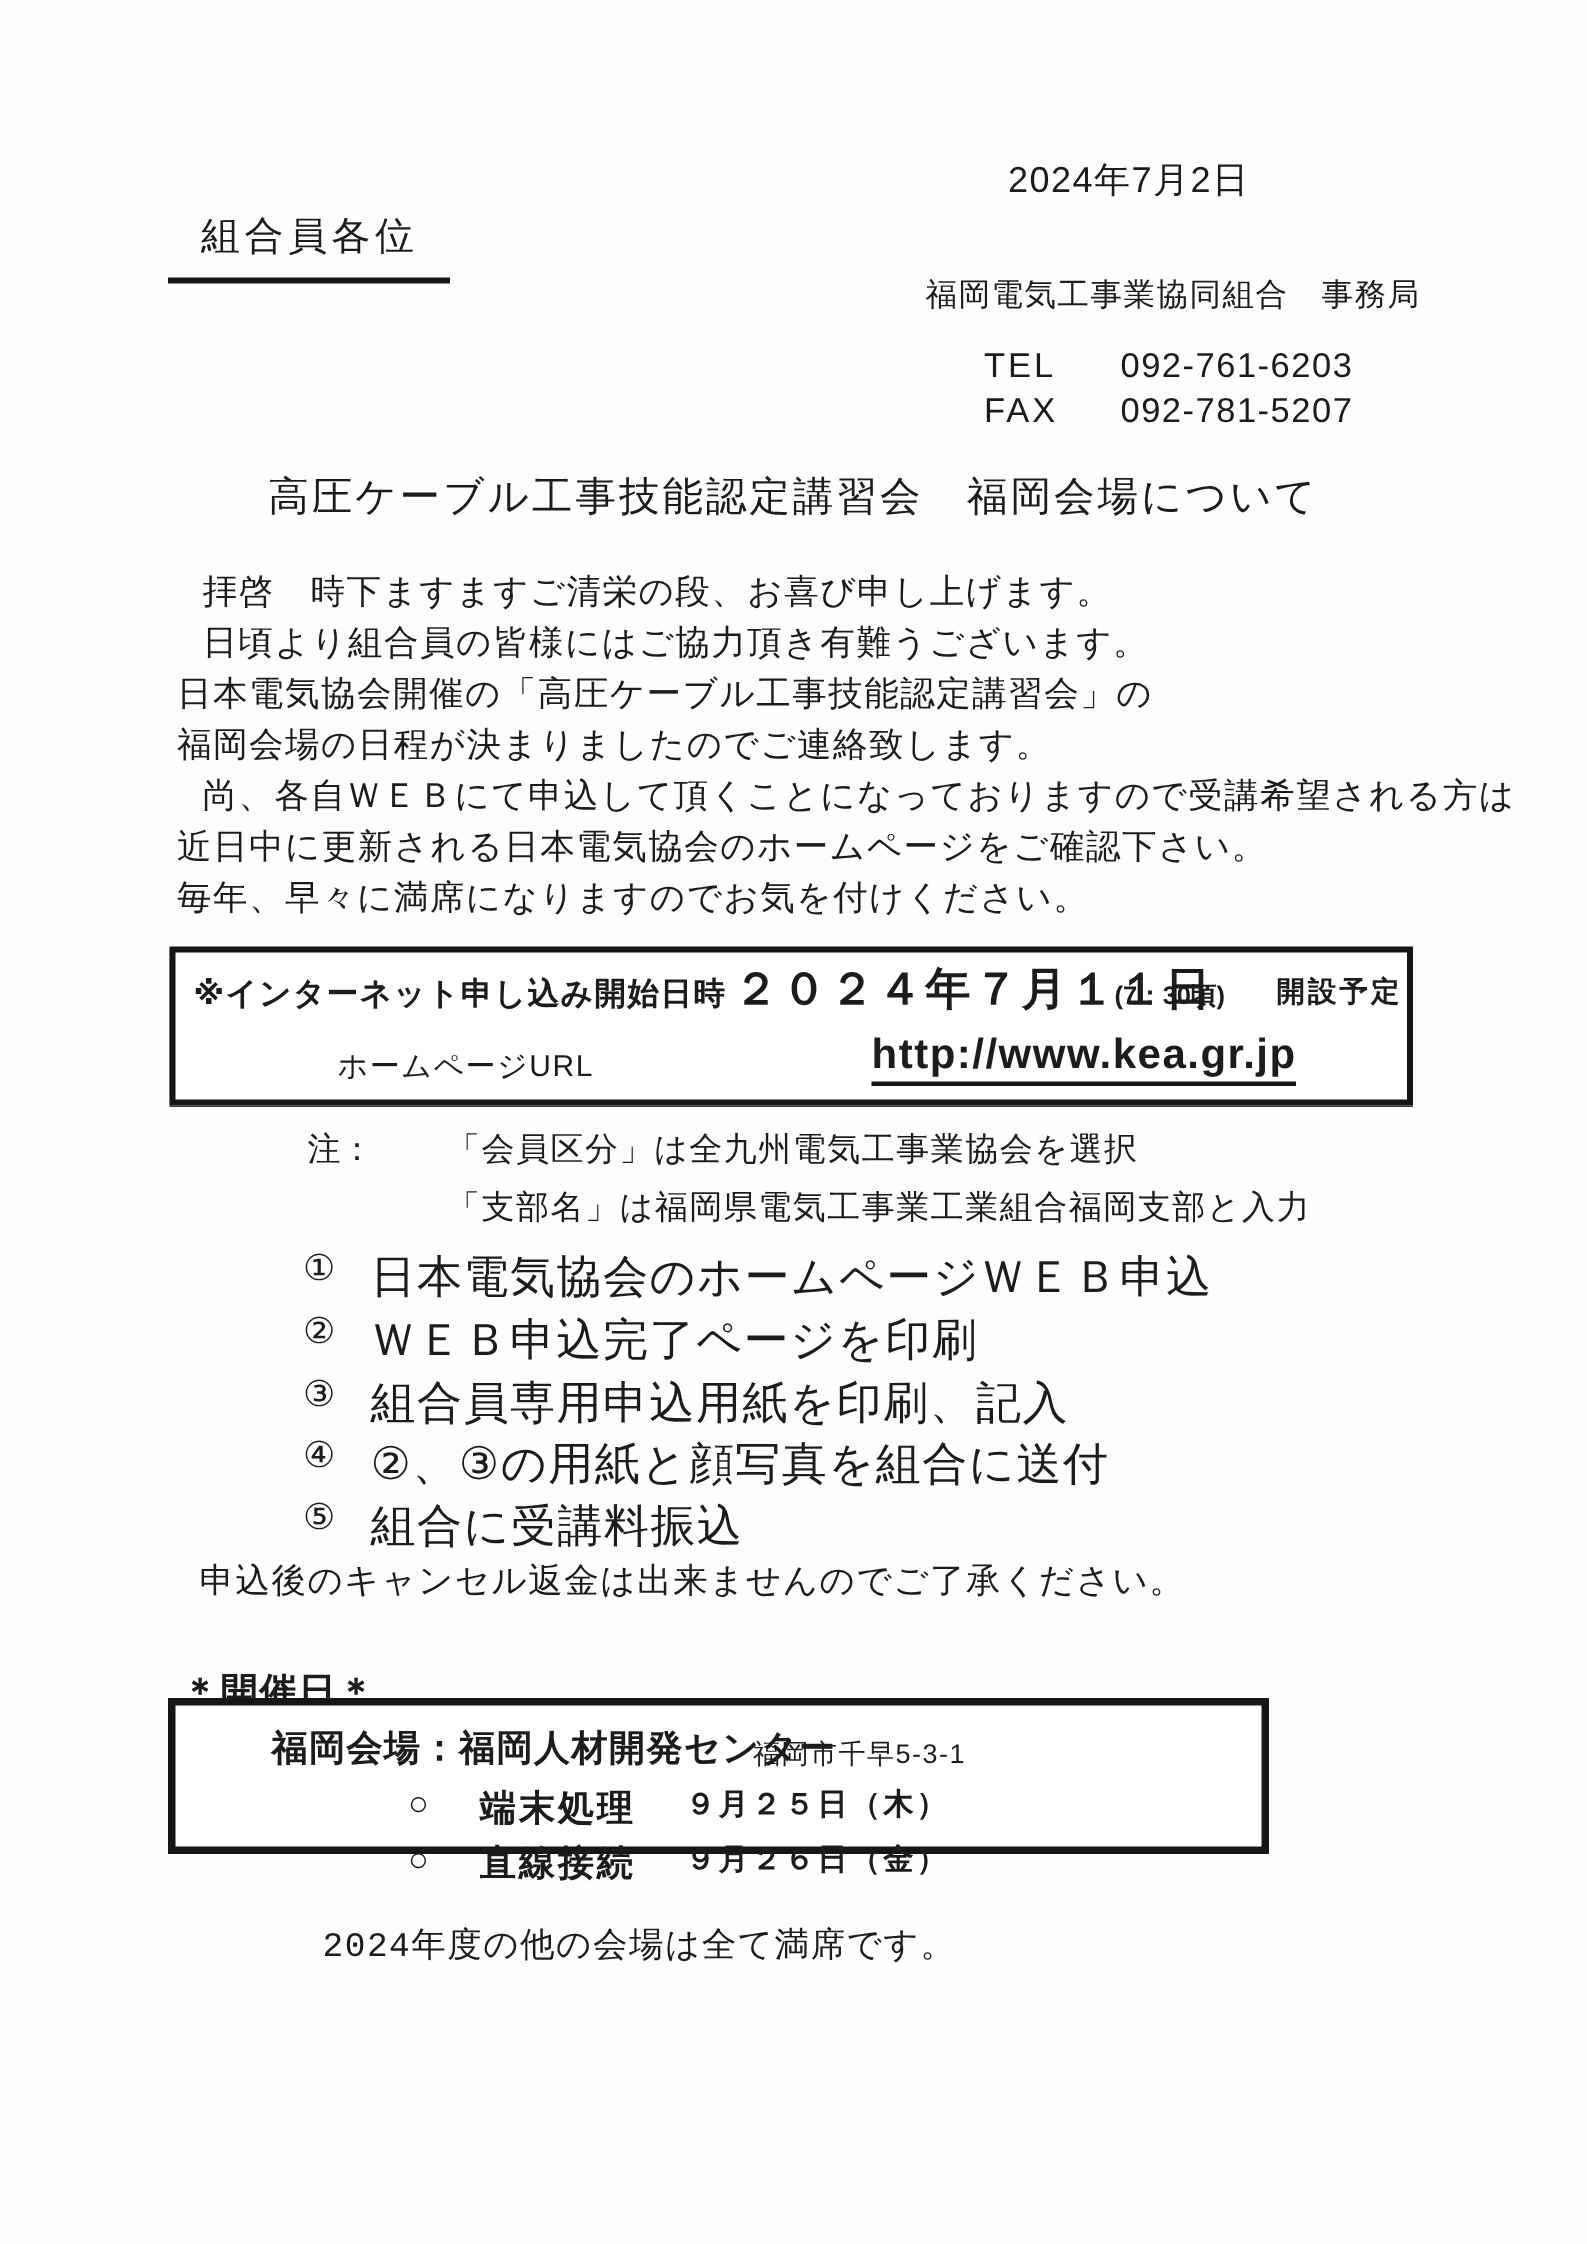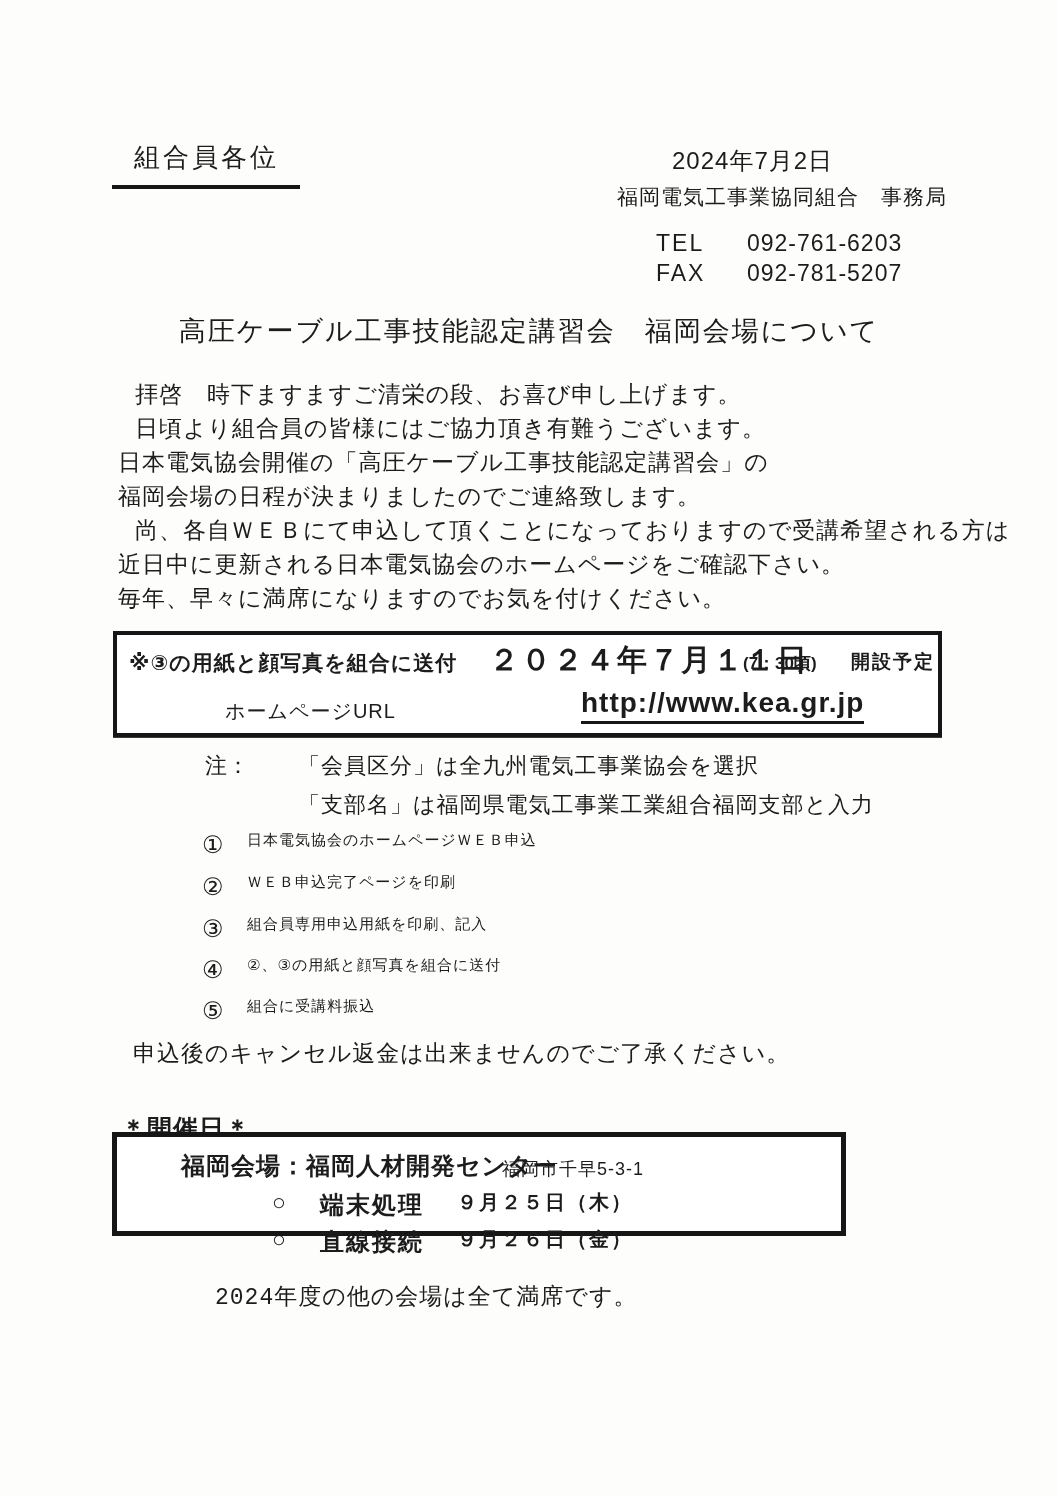--- a/index.html
+++ b/index.html
@@ -10,21 +10,21 @@
     height: 1496px;
     margin: 0 auto;
     background: #fdfdfc;
     font-family: "Liberation Sans", "DejaVu Sans", sans-serif;
     color: #1c1c1c;
     overflow: hidden;
   }
   .t { position: absolute; white-space: nowrap; line-height: 1.25; }
 
   
-  .date { left: 672px; top: 106px; font-size: 24px; letter-spacing: 1px; margin-top: 40px; }
+  .date { left: 672px; top: 106px; font-size: 24px; letter-spacing: 1px; }
   .recipient-wrap {
     position: absolute; left: 112px; top: 140px; width: 188px;
     border-bottom: 4px solid #161616; padding: 0 0 10px 22px;
   }
   .recipient { font-size: 26px; letter-spacing: 3px; }
   .sender { left: 617px; top: 184px; font-size: 21px; letter-spacing: 1px; }
   .tel-label { left: 656px; top: 229px; font-size: 23px; letter-spacing: 2px; }
   .tel-num   { left: 747px; top: 229px; font-size: 23px; letter-spacing: 1px; }
   .fax-label { left: 656px; top: 259px; font-size: 23px; letter-spacing: 2px; }
   .fax-num   { left: 747px; top: 259px; font-size: 23px; letter-spacing: 1px; }
@@ -56,21 +56,21 @@
     border-bottom: 3px solid #161616; padding-bottom: 1px; letter-spacing: 1px;
   }
 
   
   .note-label { left: 205px; top: 752px; font-size: 22px; }
   .note-1 { left: 298px; top: 752px; font-size: 22px; letter-spacing: 1px; }
   .note-2 { left: 298px; top: 791px; font-size: 22px; letter-spacing: 1px; }
 
   
   .step-num  { font-size: 24px; }
-  .step-text { font-size: 15px; letter-spacing: 1px; }
+  .step-text { font-size: 30px; letter-spacing: 1px; }
   .s0 { top: 831px; } .s1 { top: 873px; } .s2 { top: 915px; }
   .s3 { top: 956px; } .s4 { top: 997px; }
   .step-num  { left: 202px; position: absolute; white-space: nowrap; }
   .step-text { left: 247px; position: absolute; white-space: nowrap; }
 
   .cancel-note { left: 133px; top: 1039px; font-size: 23px; letter-spacing: 1px; }
 
   
   .schedule-heading { left: 121px; top: 1094px; font-size: 25px; font-weight: bold; letter-spacing: 1px; margin-top: 19px; }
   .schedule-box {
@@ -110,21 +110,21 @@
     <div class="body-line indent">拝啓　時下ますますご清栄の段、お喜び申し上げます。</div>
     <div class="body-line indent">日頃より組合員の皆様にはご協力頂き有難うございます。</div>
     <div class="body-line">日本電気協会開催の「高圧ケーブル工事技能認定講習会」の</div>
     <div class="body-line">福岡会場の日程が決まりましたのでご連絡致します。</div>
     <div class="body-line indent">尚、各自ＷＥＢにて申込して頂くことになっておりますので受講希望される方は</div>
     <div class="body-line">近日中に更新される日本電気協会のホームページをご確認下さい。</div>
     <div class="body-line">毎年、早々に満席になりますのでお気を付けください。</div>
   </div>
 
   <div class="app-box">
-    <div class="t app-label">※③の用紙と顔写真を組合に送付</div>
+    <div class="t app-label">※インターネット申し込み開始日時</div>
     <div class="t app-date">２０２４年７月１１日</div>
     <div class="t app-time">(7：30頃)</div>
     <div class="t app-note">開設予定</div>
     <div class="t url-label">ホームページURL</div>
     <div class="t url-value">http://www.kea.gr.jp</div>
   </div>
 
   <div class="t note-label">注：</div>
   <div class="t note-1">「会員区分」は全九州電気工事業協会を選択</div>
   <div class="t note-2">「支部名」は福岡県電気工事業工業組合福岡支部と入力</div>

